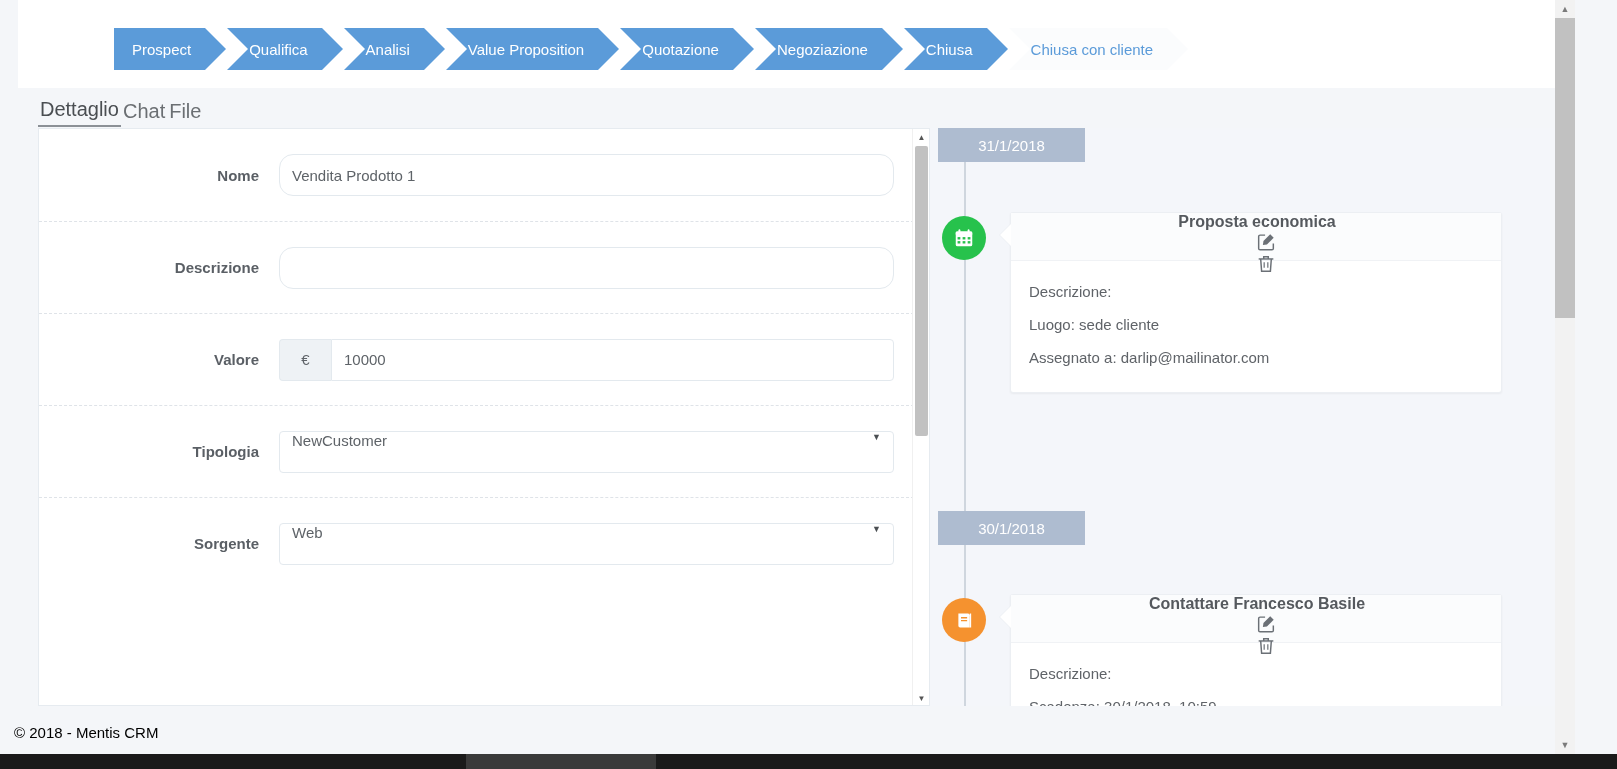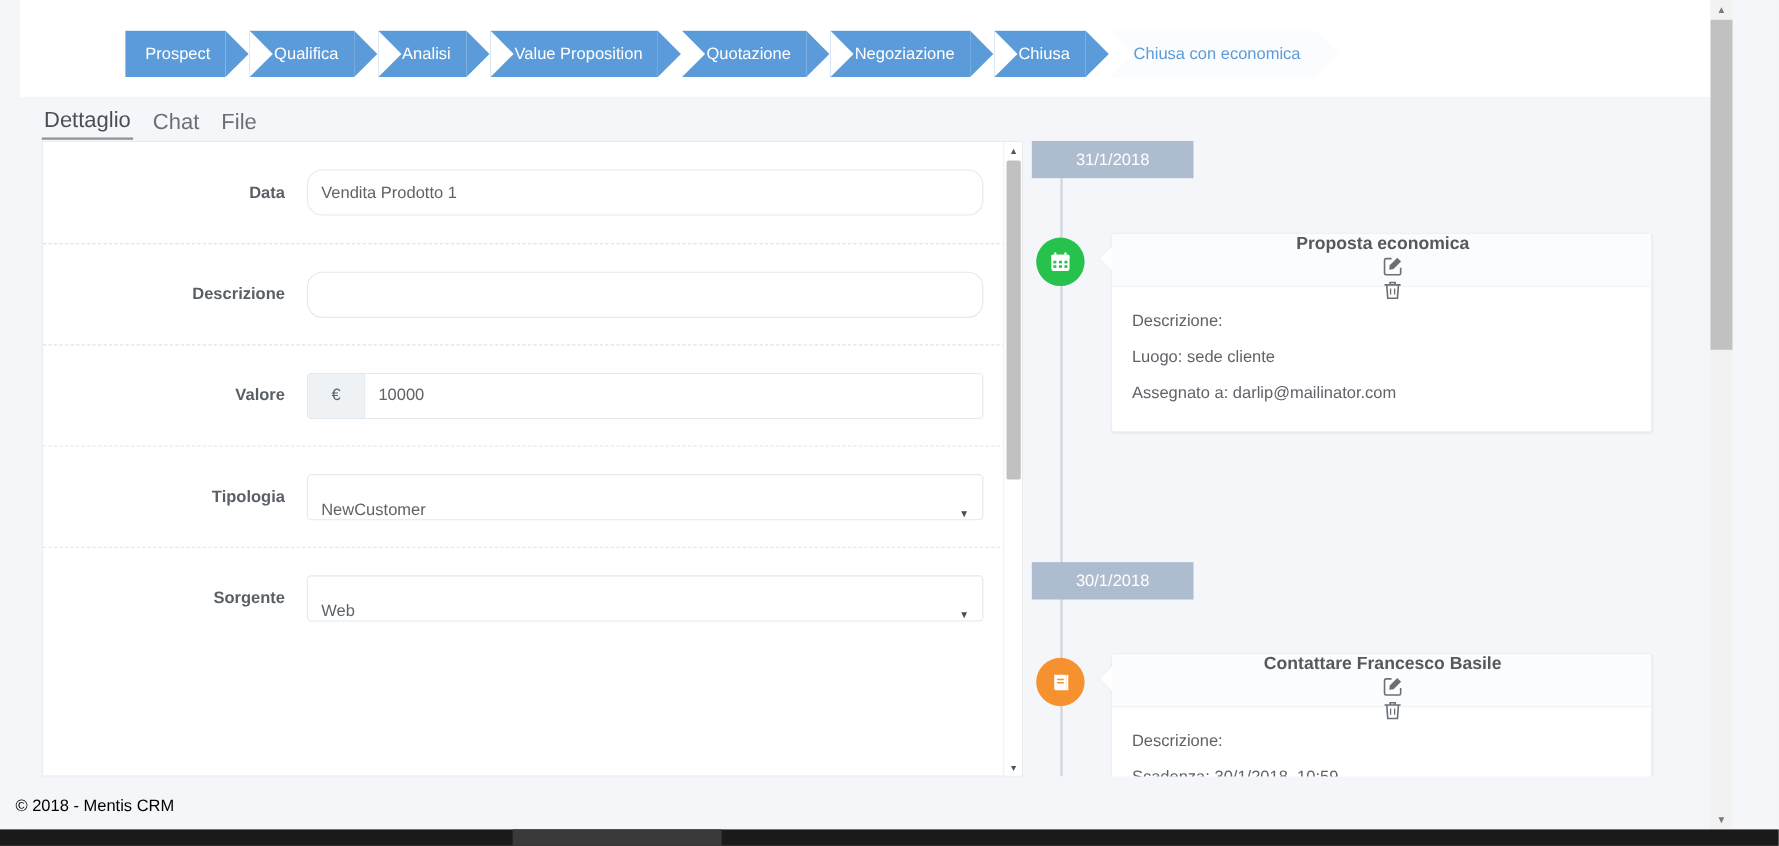--- a/index.html
+++ b/index.html
@@ -58,21 +58,21 @@
   .pstep.inactive {
     background: #fbfcfd;
     color: #5b9bd9;
   }
   .pstep.inactive::after { border-left-color: #fbfcfd; }
   .pstep.last { margin-right: 0; }
 
   
   .tabs {
     position: absolute; left: 38px; top: 93px;
-    display: flex; align-items: flex-end; gap: 16px;
+    display: flex; align-items: flex-end; 
     height: 34px;
   }
   .tab {
     font-size: 20px;
     color: #6b6f73;
     padding: 0 2px 5px 2px;
     cursor: pointer;
     line-height: 1.1;
   }
   .tab.active {
@@ -139,21 +139,21 @@
     display: flex; align-items: center; justify-content: center;
     font-size: 15px; color: #5e6368;
   }
   .input-group .finput { border-radius: 0 4px 4px 0; }
   .fselect {
     flex: 1; height: 42px;
     border: 1px solid #e3e9ee; border-radius: 4px;
     background: #ffffff;
     padding: 0 12px;
     font-size: 15px; color: #5e6368;
-    display: flex; align-items: flex-end; justify-content: space-between;
+    display: flex; align-items: flex-start; justify-content: space-between;
   }
   .caret { font-size: 9px; color: #4a4e52; }
 
   
   .lsb {
     position: absolute; right: 0; top: 0; width: 17px; height: 578px;
     background: #ffffff; border-left: 1px solid #f0f0f0;
   }
   .lsb-arrow {
     position: absolute; left: 0; width: 17px; height: 17px;
@@ -288,39 +288,39 @@
     <div class="pstep">
         <span>Quotazione</span>
       </div>
     <div class="pstep">
         <span>Negoziazione</span>
       </div>
     <div class="pstep">
         <span>Chiusa</span>
       </div>
     <div class="pstep inactive last">
-        <span>Chiusa con economica</span>
+        <span>Chiusa con cliente</span>
       </div>
   </div>
 </div>
 
 <div class="tabs">
   <div class="tab active"><span>Dettaglio</span></div>
   <div class="tab"><span>Chat</span></div>
   <div class="tab"><span>File</span></div>
 </div>
 
 <div class="content">
 
   <div class="form-panel">
     <div class="form-panel-top-strip"></div>
     <div class="form-inner">
 
       <div class="frow">
-        <div class="flabel">Data</div>
+        <div class="flabel">Nome</div>
         <div class="fctl">
           <div class="finput">Vendita Prodotto 1</div>
         </div>
       </div>
 
       <div class="frow">
         <div class="flabel">Descrizione</div>
         <div class="fctl">
           <div class="finput"></div>
         </div>

